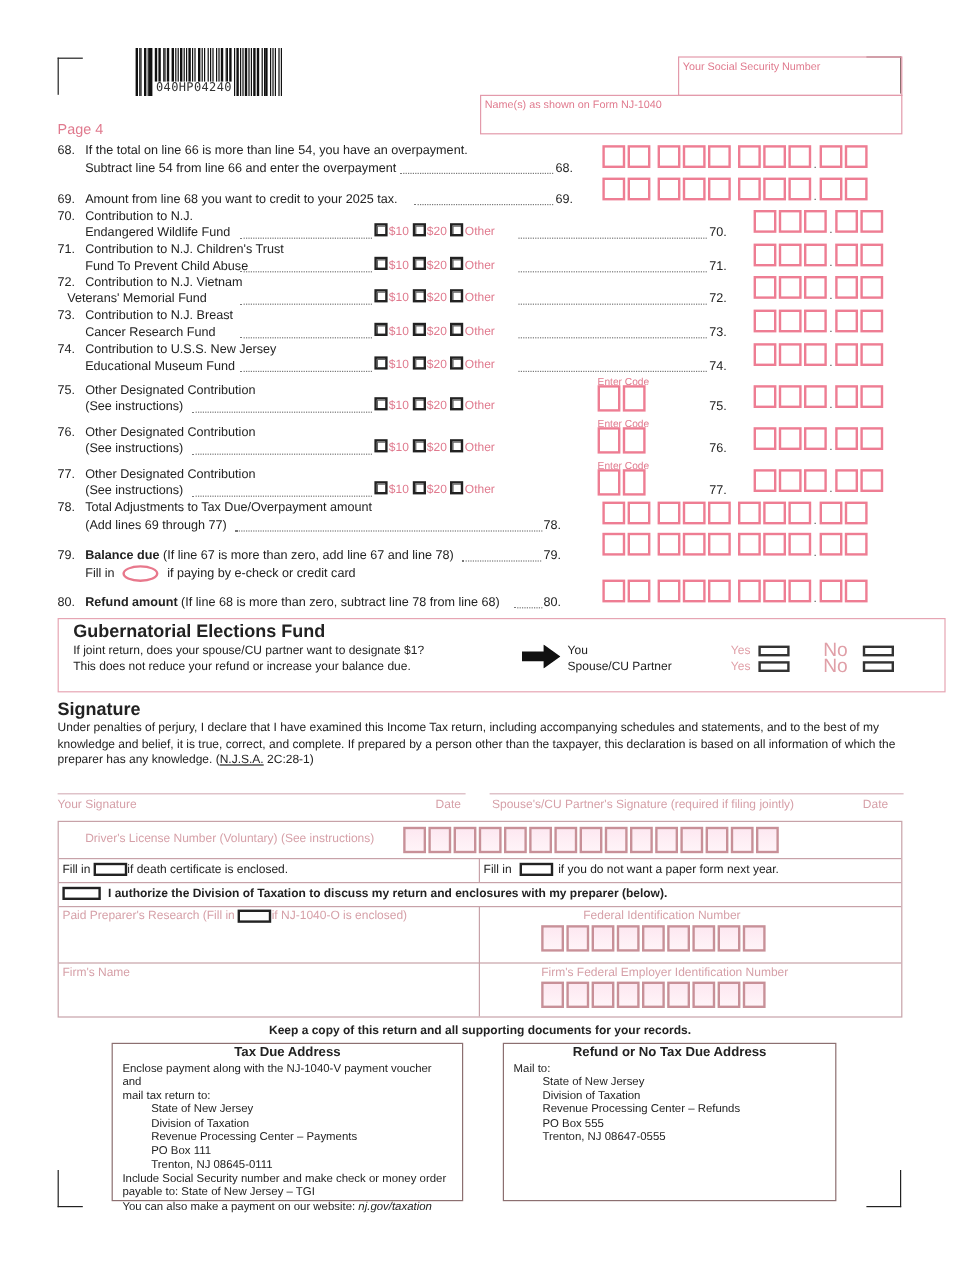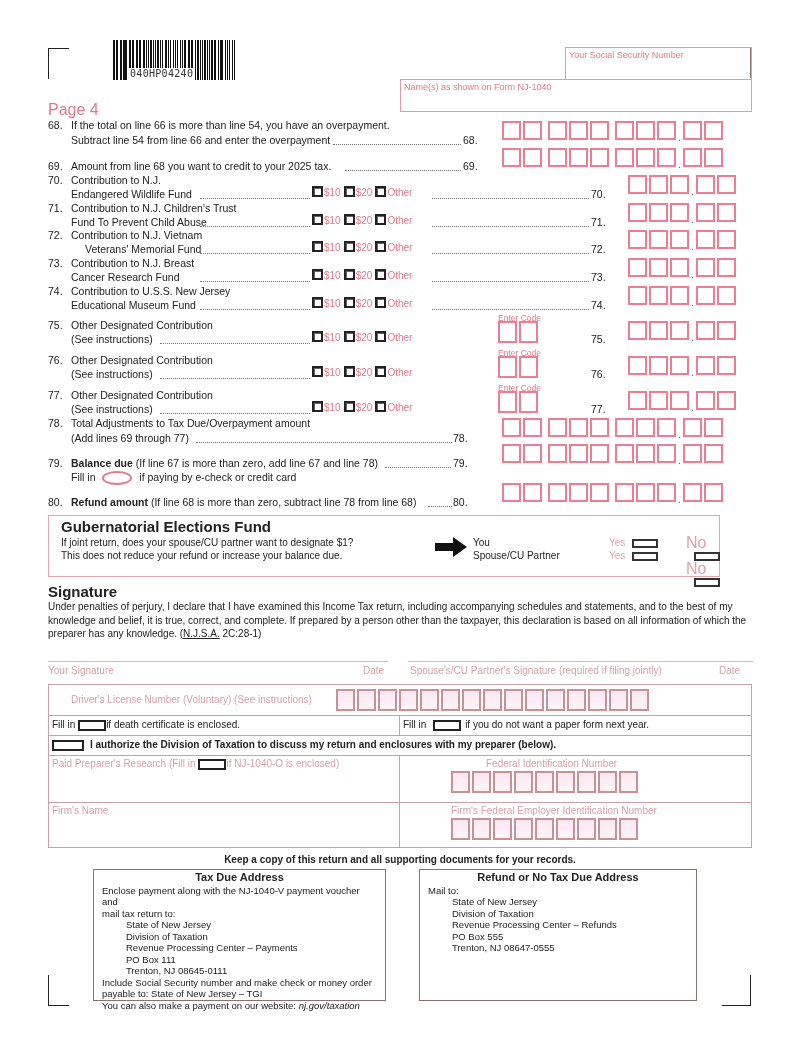--- a/index.html
+++ b/index.html
@@ -23,21 +23,21 @@
   .cell { width:19px; height:19px; border:2.5px solid #ee7d93; box-sizing:border-box; background:#fff; margin-right:2px; }
   .cell:last-child { margin-right:0; }
   .grpgap { width:4px; }
   .decimal { width:5px; position:relative; }
   .decimal::after { content:"."; position:absolute; left:0px; bottom:-3px; font-size:10px; color:#555;}
   
   .chk { display:inline-block; width:11px; height:11px; border:2px solid #222; box-sizing:border-box; vertical-align:-1px; background:#fff; margin-right:1px; box-shadow:1px 1px 0 #666 inset;}
   .opt { color:#e07a8e; font-size:10px; margin-right:3px; }
   .bold { font-weight:bold;text-align:center; }
   
-  .gub { position:absolute; left:48px; top:515px; width:672px; height:62px; border:1.5px solid #e6a5b3; box-sizing:border-box; }
+  .gub { position:absolute; left:48px; top:515px; width:740px; height:62px; border:1.5px solid #e6a5b3; box-sizing:border-box; }
   .yn { display:inline-block; width:26px; height:9px; border:2px solid #333; box-sizing:border-box; vertical-align:middle; }
   
   .sigline { position:absolute; border-top:1.5px solid #d8b4bc; }
   .sigtbl { position:absolute; left:48px; top:684px; width:704px; height:164px; border:1.5px solid #c7a2a8; box-sizing:border-box; }
   .hline { position:absolute; left:0; right:0; border-top:1.2px solid #c7a2a8; }
   .vline { position:absolute; border-left:1.2px solid #c7a2a8; }
   .softcell { width:19px; height:22px; border:2px solid #c89098; box-sizing:border-box; background:linear-gradient(#fde8f1,#fff4f8); margin-right:2px; }
   .softcell:last-child{ margin-right:0; }
   .fillbox { display:inline-block; width:28px; height:11px; border:2px solid #222; box-sizing:border-box; vertical-align:middle; }
   .addrbox { position:absolute; border:1.5px solid #8c6f70; box-sizing:border-box; font-size:9.5px; line-height:11.5px; padding:2px 8px; }
@@ -105,21 +105,21 @@
     <span style="width: 2px;"></span>
   </div>
 <div class="barcode-text abs">040HP04240</div>
 
 <div class="hdrbox" style="left:565px;top:47px;width:185px;height:31px;">
   <div class="hdrlabel">Your Social Security Number</div>
 </div>
 <div class="hdrbox" style="left:400px;top:79px;width:350px;height:31px;">
   <div class="hdrlabel">Name(s) as shown on Form NJ-1040</div>
 </div>
-<div class="abs pink" style="left:48px;top:101px;font-size:16px;">Page 4</div>
+<div class="abs pink" style="left:48px;top:101px;font-size:12px;">Page 4</div>
 
 <div class="ln" style="left:48px;top:119px;">
   <span class="num">68.</span><span>If the total on line 66 is more than line 54, you have an overpayment.</span>
 </div>
 <div class="ln" style="left:71px;top:134px;"><span>Subtract line 54 from line 66 and enter the overpayment</span></div>
 <div class="dots" style="left:333px;top:135px;width:128px;"></div>
 <div class="ln" style="left:463px;top:134px;">68.</div>
 <div class="boxgrp" style="left:502px;top:121px;">
     <div class="cell"></div>
     <div class="cell"></div>
@@ -184,21 +184,21 @@
        <div class="ln" style="left:591px;top:216px;">71.</div>
        <div class="boxgrp" id="cb1" style="left:628px;top:203px;">
       <div class="cell"></div>
       <div class="cell"></div>
       <div class="cell"></div>
       <div class="decimal"></div>
       <div class="cell"></div>
       <div class="cell"></div>
     </div>
     <div class="ln" style="left:48px;top:229px;"><span class="num">72.</span><span>Contribution to N.J. Vietnam</span></div>
-       <div class="ln" style="left:85px;top:243px;text-align:right;">Veterans' Memorial Fund</div>
+       <div class="ln" style="left:56px;top:243px;text-align:right;">Veterans' Memorial Fund</div>
        <div class="dots" style="left:200px;top:244px;width:110px;"></div>
        <div class="ln" style="left:312px;top:241px;">
          <span class="chk"></span><span class="opt">$10</span><span class="chk"></span><span class="opt">$20</span><span class="chk"></span><span class="opt">Other</span>
        </div>
        <div class="dots" style="left:432px;top:244px;width:157px;"></div>
        <div class="ln" style="left:591px;top:243px;">72.</div>
        <div class="boxgrp" id="cb2" style="left:628px;top:230px;">
       <div class="cell"></div>
       <div class="cell"></div>
       <div class="cell"></div>

